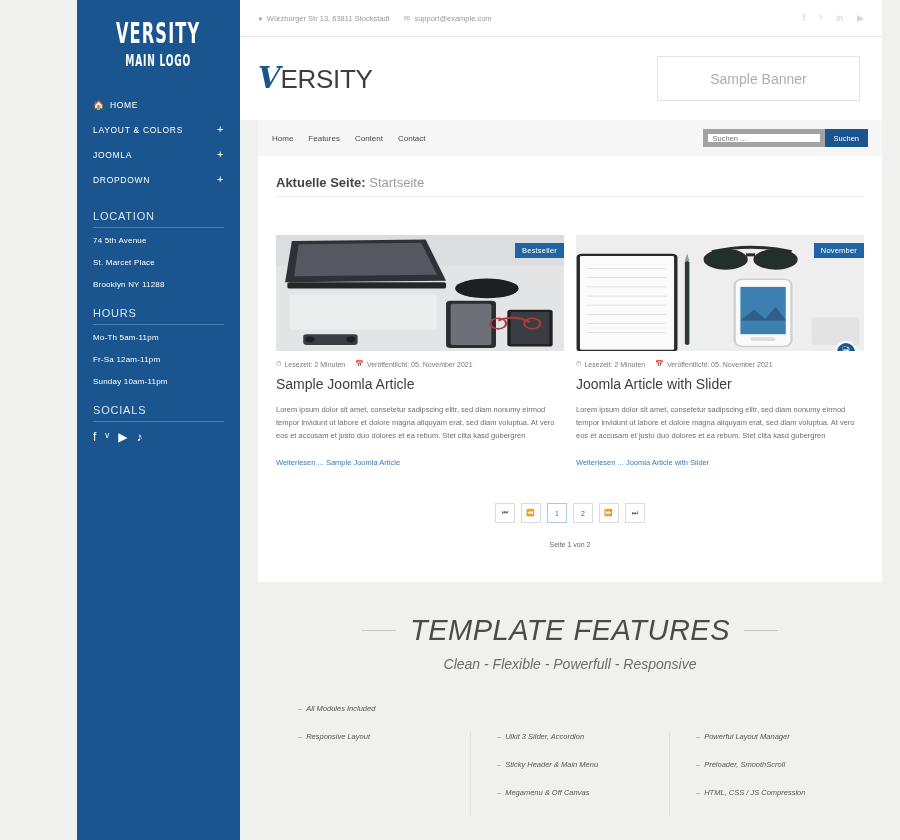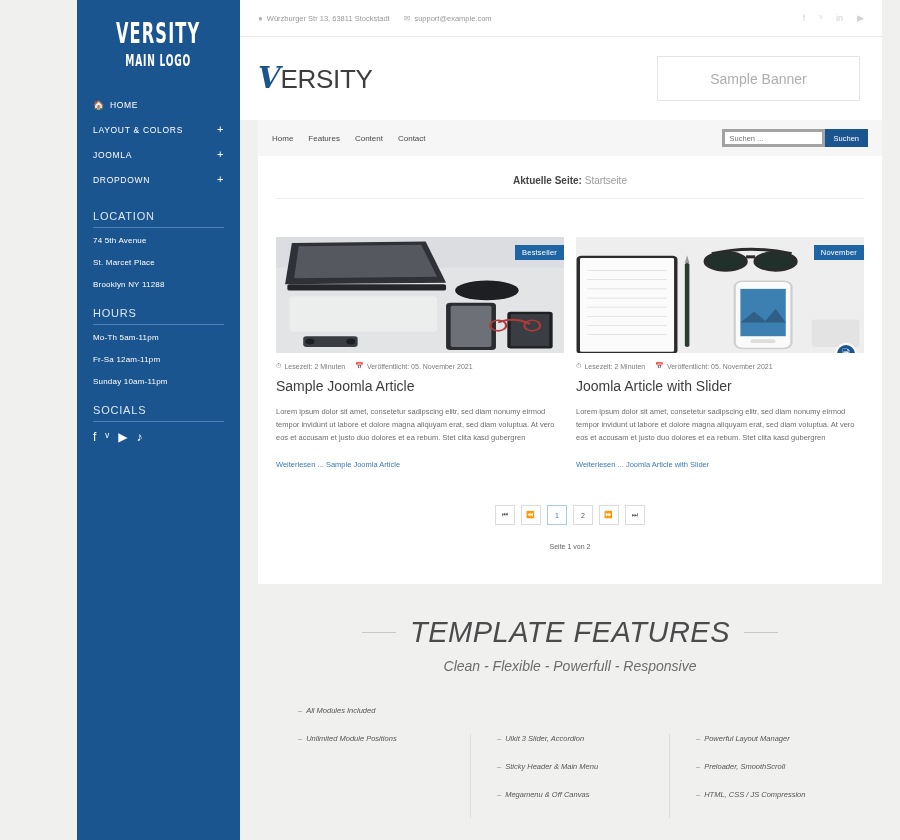--- a/index.html
+++ b/index.html
@@ -85,35 +85,34 @@
 
   .menubar {
     background: #f6f6f6; margin: 0 18px 0 18px; height: 36px;
     display: flex; align-items: center; justify-content: space-between;
     padding: 0 14px;
   }
   .menu-links { display: flex; gap: 15px; }
   .menu-links a { font-size: 8px; color: #4a4a4a; text-decoration: none; }
   .search-wrap { display: flex; align-items: center; gap: 0; }
   .search-input {
-    width: 103px; height: 18px; border: 3px solid #a3a3a3; background: #fff;
+    width: 122px; height: 18px; border: 5px solid #a3a3a3; background: #fff;
     font-size: 7.5px; color: #8a8a8a; padding: 0 5px; outline: none;
     font-family: "Liberation Sans", sans-serif;
   }
   .search-btn {
     height: 18px; background: #1b5590; color: #fff; border: none;
     font-size: 7.5px; padding: 0 9px; cursor: pointer;
     font-family: "Liberation Sans", sans-serif;
   }
 
   .content { background: #fff; margin: 0 18px 0 18px; padding: 0 18px; }
   .breadcrumb {
-    font-size: 10px; padding: 19px 0 12px 0; border-bottom: 1px solid #ededed;
+    font-size: 13px; padding: 19px 0 6px 0; border-bottom: 1px solid #ededed;
     color: #9c9c9c;
-    text-align: center;
   }
   .breadcrumb b { color: #444; font-weight: 700; }
 
   .cards { display: flex; gap: 12px; padding: 38px 0 0 0; }
   .card { flex: 1; min-width: 0; position: relative; }
   .card-img {
     height: 116px; position: relative; overflow: hidden;
     background: #dfe0e2;
   }
   .badge {
@@ -372,21 +371,21 @@
       <div class="feat-title-row">
         <span class="feat-line"></span>
         <h1 class="feat-title">TEMPLATE FEATURES</h1>
         <span class="feat-line"></span>
       </div>
       <div class="feat-sub">Clean - Flexible - Powerfull - Responsive</div>
 
       <div class="feat-cols">
         <ul class="feat-col">
           <li><span class="feat-dash">–</span><span>All Modules Included</span></li>
-          <li><span class="feat-dash">–</span><span>Unlimited Module Positions</span></li>
+          <li><span class="feat-dash">–</span><span>Responsive Layout</span></li>
         </ul>
         <ul class="feat-col">
           <li><span class="feat-dash">–</span><span>Uikit 3 Slider, Accordion</span></li>
           <li><span class="feat-dash">–</span><span>Sticky Header &amp; Main Menu</span></li>
           <li><span class="feat-dash">–</span><span>Megamenu &amp; Off Canvas</span></li>
         </ul>
         <ul class="feat-col">
           <li><span class="feat-dash">–</span><span>Powerful Layout Manager</span></li>
           <li><span class="feat-dash">–</span><span>Preloader, SmoothScroll</span></li>
           <li><span class="feat-dash">–</span><span>HTML, CSS / JS Compression</span></li>

